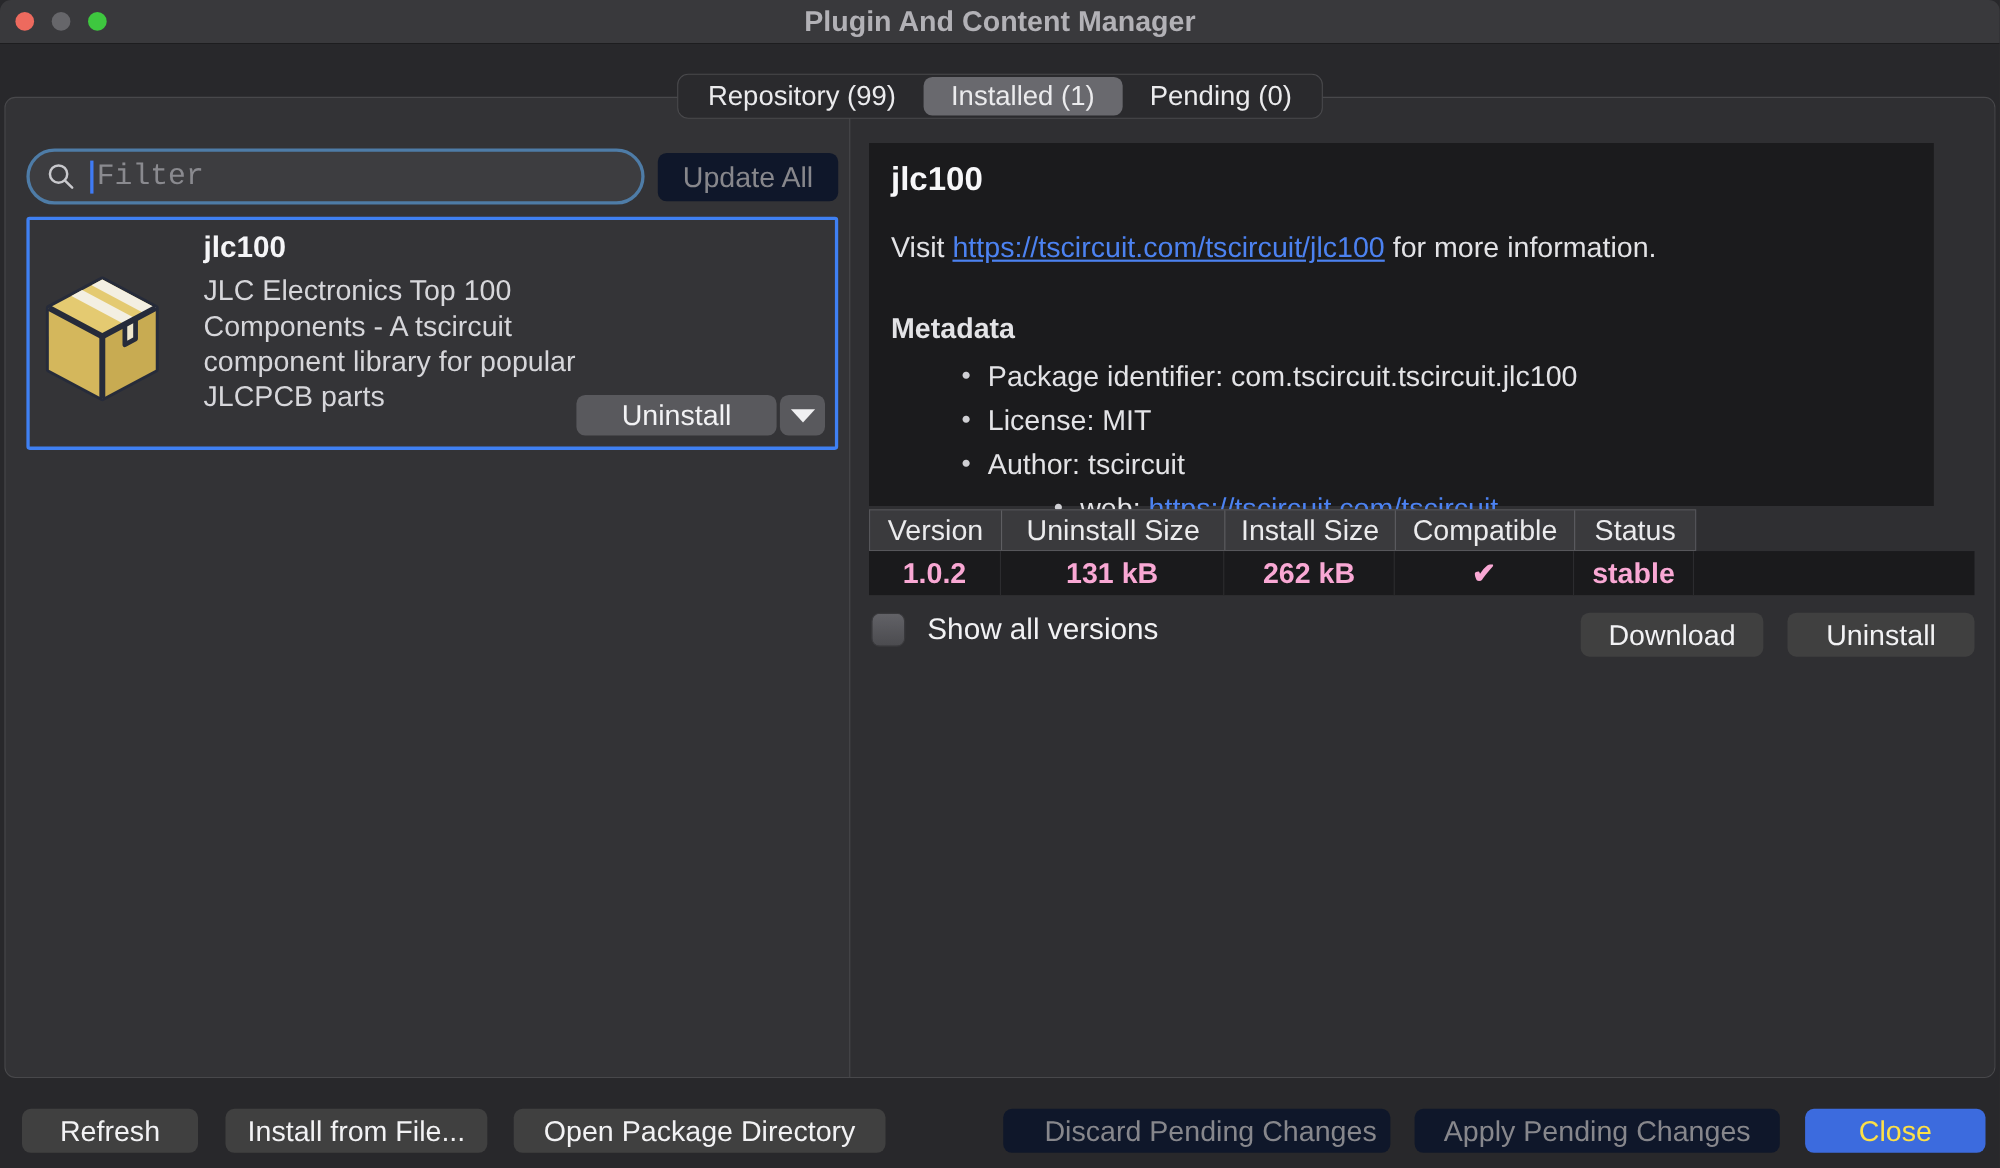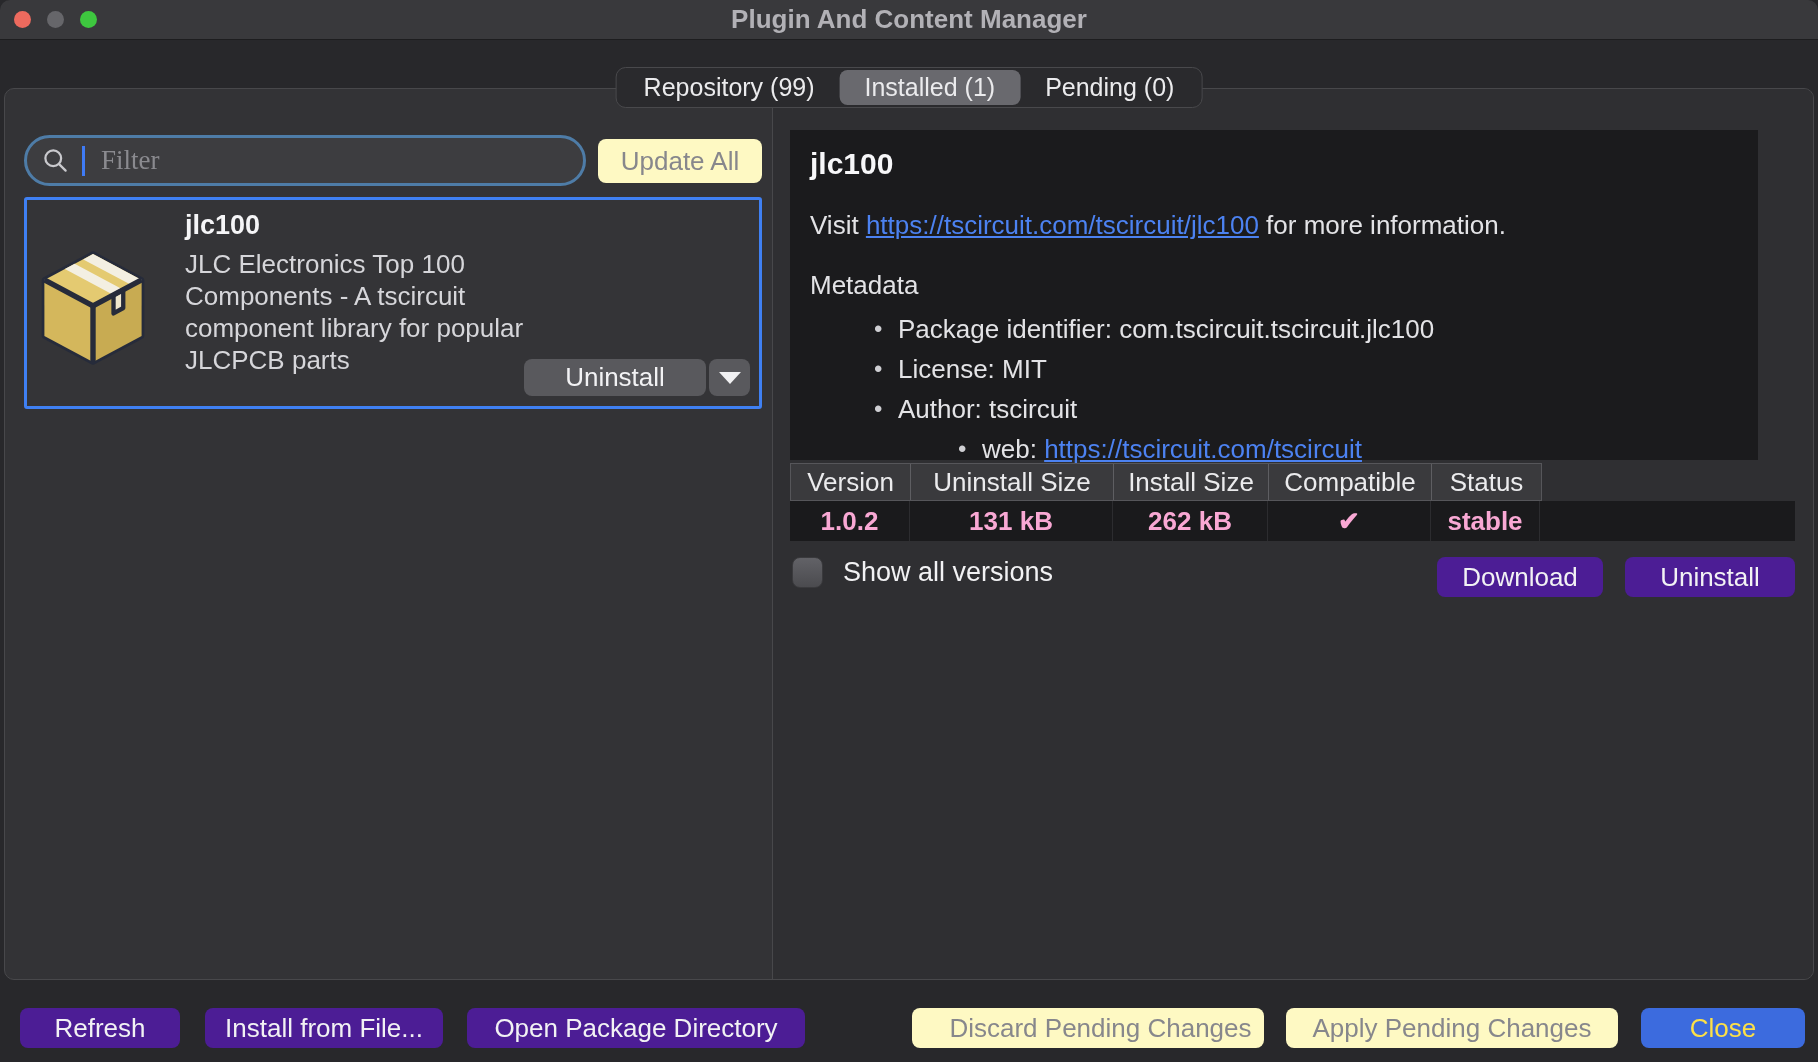--- a/index.html
+++ b/index.html
@@ -54,30 +54,30 @@
   
   .filter-wrap {
     position:absolute; left:24px; top:135px; width:562px; height:51px;
     border:3px solid #4e7ca7; border-radius:26px; background:#3d3d40;
     display:flex; align-items:center; padding-left:15px; z-index:2;
   }
   .search-icon { width:27px; height:27px; flex:0 0 auto; }
   .caret { width:3px; height:30px; background:#3f7bf5; margin-left:13px; }
   .filter-input {
     flex:1; background:transparent; border:none; outline:none;
-    font-family:Liberation Serif, serif;
-    font-size:27px; color:#f97316; padding-left:16px; min-width:0;
+    font-family:Liberation Mono, monospace;
+    font-size:27px; color:#f97316; padding-left:3px; min-width:0;
   }
   .filter-input::placeholder { color:#8a8a8f; }
   .btn {
     display:flex; align-items:center; justify-content:center;
-    background:#4c1d95; color:#f2f2f4; border-radius:8px;
+    background:#404040; color:#f2f2f4; border-radius:8px;
     font-size:26px; white-space:nowrap; cursor:default;
   }
-  .btn.disabled { background:#fef9c3; color:#87878c; }
+  .btn.disabled { background:#0f172a; color:#87878c; }
   .update-all { position:absolute; left:598px; top:139px; width:164px; height:44px; }
   .plugin-item {
     position:absolute; left:24px; top:197px; width:738px; height:212px;
     border:3px solid #3f80f3; border-radius:3px; background:#343437;
   }
   .pkg-icon { position:absolute; left:12px; top:50px; }
   .plugin-name {
     position:absolute; left:158px; top:10px;
     font-size:27px; font-weight:bold; color:#f5f5f7;
   }
@@ -92,21 +92,21 @@
     width:0; height:0; border-left:11px solid transparent;
     border-right:11px solid transparent; border-top:12px solid #f0f0f2;
   }
   
   .details-box {
     position:absolute; left:790px; top:130px; width:968px; height:330px;
     background:#1b1b1d; padding:17px 20px; font-size:26px; color:#e3e3e6;
   }
   .details-title { font-size:30px; font-weight:bold; color:#f7f7f9; margin-bottom:29px; }
   .link { color:#4c82f1; text-decoration:underline; cursor:pointer; }
-  .metadata-heading { font-weight:normal; margin-top:29px; }
+  .metadata-heading { font-weight:bold; margin-top:42px; }
   .meta-list { margin-top:13px; padding-left:88px; list-style:none; }
   .meta-list li { position:relative; margin-bottom:9px; color:#e3e3e6; }
   .meta-list li::before {
     content:"\2022"; position:absolute; left:-24px; top:1px;
     font-size:24px; color:#cfcfd3;
   }
   .meta-list li.nested { margin-left:84px; }
   
   .vtable-header {
     position:absolute; left:790px; top:463px; height:38px; display:flex;

